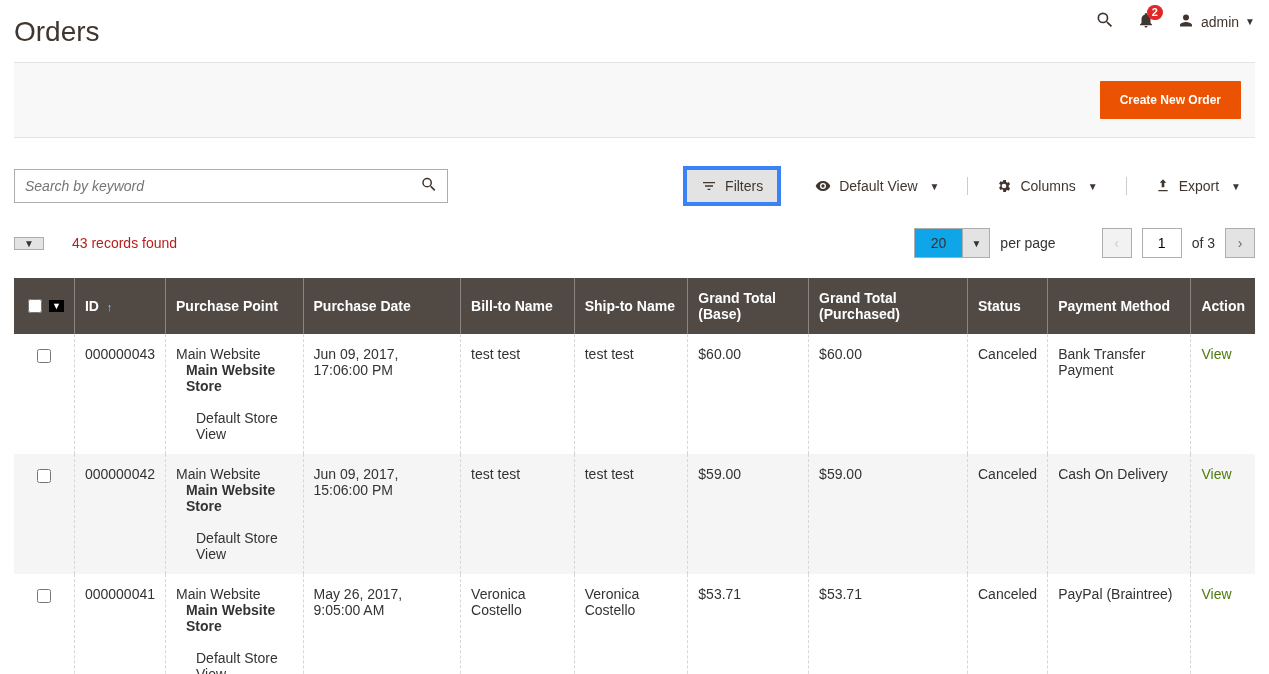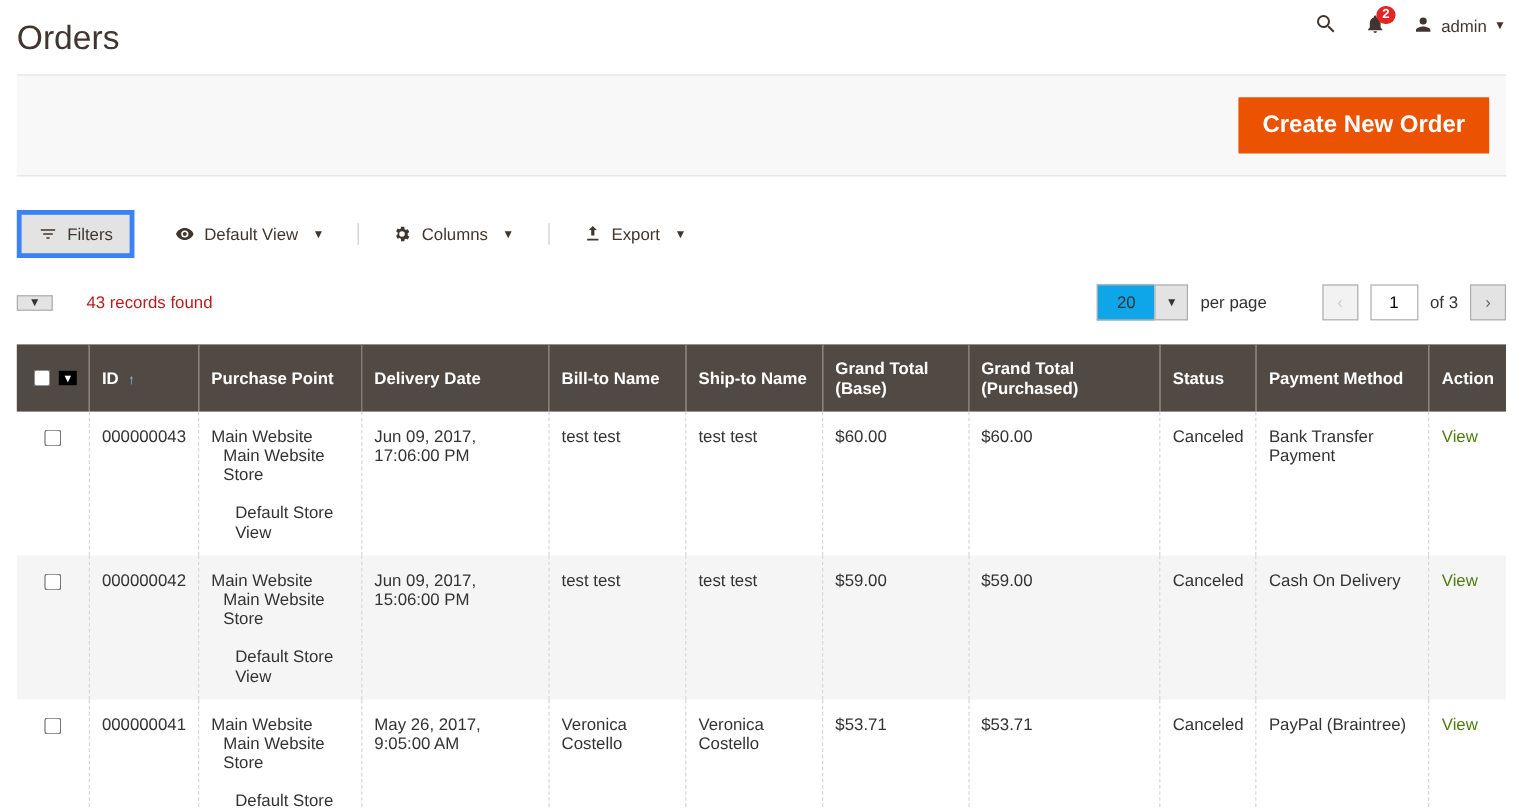--- a/index.html
+++ b/index.html
@@ -61,21 +61,21 @@
     border-bottom: 1px solid #e3e3e3;
     background: #f8f8f8;
     padding: 18px 14px;
     display: flex;
     justify-content: flex-end;
   }
   .btn-primary {
     background: #eb5202;
     color: #fff;
     border: none;
-    font-size: 20px;
+    font-size: 12px;
     font-weight: 600;
     padding: 12px 20px;
     cursor: pointer;
     border-radius: 1px;
   }
 
   .controls-row {
     display: flex;
     justify-content: space-between;
     align-items: center;
@@ -229,21 +229,21 @@
   table.grid tbody tr.alt td { background: #f5f5f5; }
   .hdr-check {
     display: flex; align-items: center; gap: 4px;
   }
   .hdr-check input { width: 14px; height: 14px; }
   .hdr-check .caret { font-size: 9px; cursor: pointer; color:#fff; background:#000; padding:1px 3px; }
   .row-check { width: 14px; height: 14px; }
   .sort-arrow { color: #8bc4ff; font-size: 11px; margin-left: 4px; }
   .link { color: #4d7c0f; cursor: pointer; }
   .pp-line1 { }
-  .pp-line2 { padding-left: 10px; display:block; }
+  .pp-line2 { padding-left: 10px; display:block;font-weight:bold; }
   .pp-line3 { padding-left: 20px; display:block; }
   th.col-check, td.col-check { width: 54px; text-align: center; }
   th.col-id { width: 86px; margin-left: 48px; }
   th.col-action, td.col-action { width: 60px; }
 </style>
 </head>
 <body>
 
 <div class="page">
 
@@ -269,20 +269,28 @@
         <span class="caret">▼</span>
       </span>
     </div>
   </div>
 
   <div class="action-bar">
     <button class="btn-primary">Create New Order</button>
   </div>
 
   <div class="controls-row">
+    <div class="search-box">
+      <input type="text" placeholder="Search by keyword" style="">
+      <span class="mag">
+        <svg viewBox="0 0 24 24">
+            <path d="M15.5 14h-.79l-.28-.27A6.471 6.471 0 0016 9.5 6.5 6.5 0 109.5 16c1.61 0 3.09-.59 4.23-1.57l.27.28v.79l5 5L20.49 19l-4.99-5zM9.5 14A4.5 4.5 0 119.5 5a4.5 4.5 0 010 9z"></path>
+          </svg>
+      </span>
+    </div>
     <div class="right-controls">
       <div class="ctrl-btn filters">
         <svg viewBox="0 0 24 24">
             <path d="M10 18h4v-2h-4v2zM3 6v2h18V6H3zm3 7h12v-2H6v2z"></path>
           </svg>
         <span>Filters</span>
       </div>
       <div style="width:20px"></div>
       <div class="ctrl-btn">
         <svg viewBox="0 0 24 24">
@@ -342,21 +350,21 @@
           <div class="hdr-check">
             <input type="checkbox" style="">
             <span class="caret">▼</span>
           </div>
         </th>
         <th class="col-id">
           <span>ID</span>
           <span class="sort-arrow">↑</span>
         </th>
         <th>Purchase Point</th>
-        <th>Delivery Date</th>
+        <th>Purchase Date</th>
         <th>Bill-to Name</th>
         <th>Ship-to Name</th>
         <th>Grand Total (Base)</th>
         <th>Grand Total (Purchased)</th>
         <th>Status</th>
         <th>Payment Method</th>
         <th class="col-action">Action</th>
       </tr>
     </thead>
     <tbody id="grid-body">

